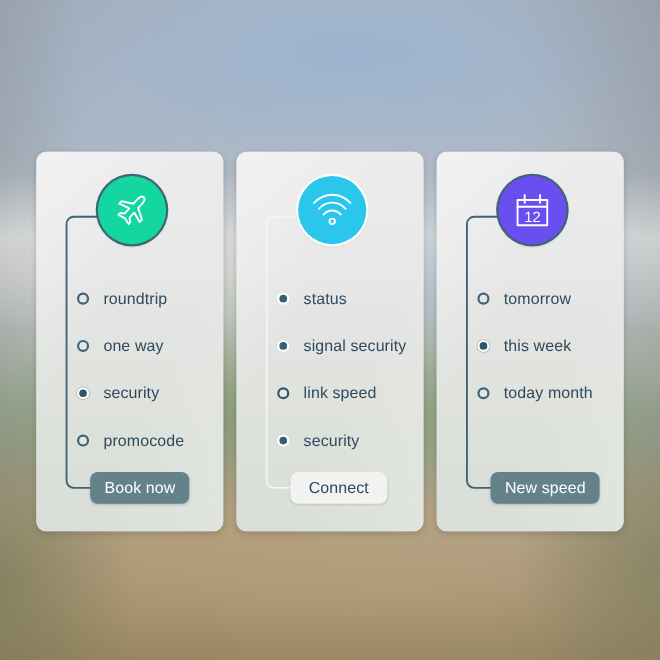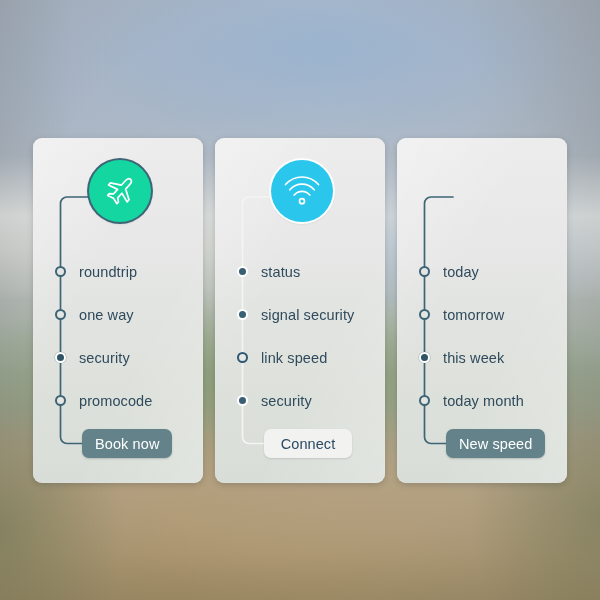--- a/index.html
+++ b/index.html
@@ -161,20 +161,21 @@
     pointer-events:none;
   }
 
   
   .options {
     position:absolute;
     left: 0;
     top: 112px;
     width: 141px;
     z-index: 3;
+    padding-left: 15px;
   }
   .opt {
     position:relative;
     height: 43px;
     display:flex;
     align-items:center;
   }
   .dot {
     position:absolute;
     left: 22px;
@@ -322,25 +323,30 @@
             <span class="dot ring-light"></span>
             <span class="opt-label">security</span>
           </div>
         </div>
         <button class="btn light">Connect</button>
       </div>
       <div class="card">
         <svg class="connector" viewBox="0 0 170 345" width="170" height="345">
           <path d="M 56 59 H 34 A 6.5 6.5 0 0 0 27.5 65.5 V 299 A 6.5 6.5 0 0 0 34 305.5 H 52" fill="none" stroke="#3e6475" stroke-width="1.7" stroke-linecap="round" stroke-linejoin="round"></path>
         </svg>
+        <div class="badge" style="background: rgb(106, 78, 240); box-shadow: rgb(62, 100, 117) 0px 0px 0px 2px, rgba(35, 45, 55, 0.3) 0px 1px 3px;">
+          <svg width="36" height="36" viewBox="0 0 36 36">
+            <path stroke="#ffffff" fill="none" stroke-width="1.7" stroke-linecap="round" stroke-linejoin="round" d="M4.5 8.8h27v23.0h-27z"></path>
+            <path stroke="#ffffff" fill="none" stroke-width="1.7" stroke-linecap="round" stroke-linejoin="round" d="M4.5 15.0h27"></path>
+            <path stroke="#ffffff" fill="none" stroke-width="1.7" stroke-linecap="round" stroke-linejoin="round" d="M11.0 4.2v7.2"></path>
+            <path stroke="#ffffff" fill="none" stroke-width="1.7" stroke-linecap="round" stroke-linejoin="round" d="M25.0 4.2v7.2"></path>
+            <text x="18" y="28.4" text-anchor="middle" fill="#ffffff" stroke="none" font-family="Liberation Sans, sans-serif" font-size="13.5">12</text>
+          </svg>
+        </div>
         <div class="options">
-          <div class="opt">
-            <span class="dot ring-dark"></span>
-            <span class="opt-label">today</span>
-          </div>
           <div class="opt">
             <span class="dot ring-dark"></span>
             <span class="opt-label">tomorrow</span>
           </div>
           <div class="opt">
             <span class="dot sel-dark"></span>
             <span class="opt-label">this week</span>
           </div>
           <div class="opt">
             <span class="dot ring-dark"></span>

